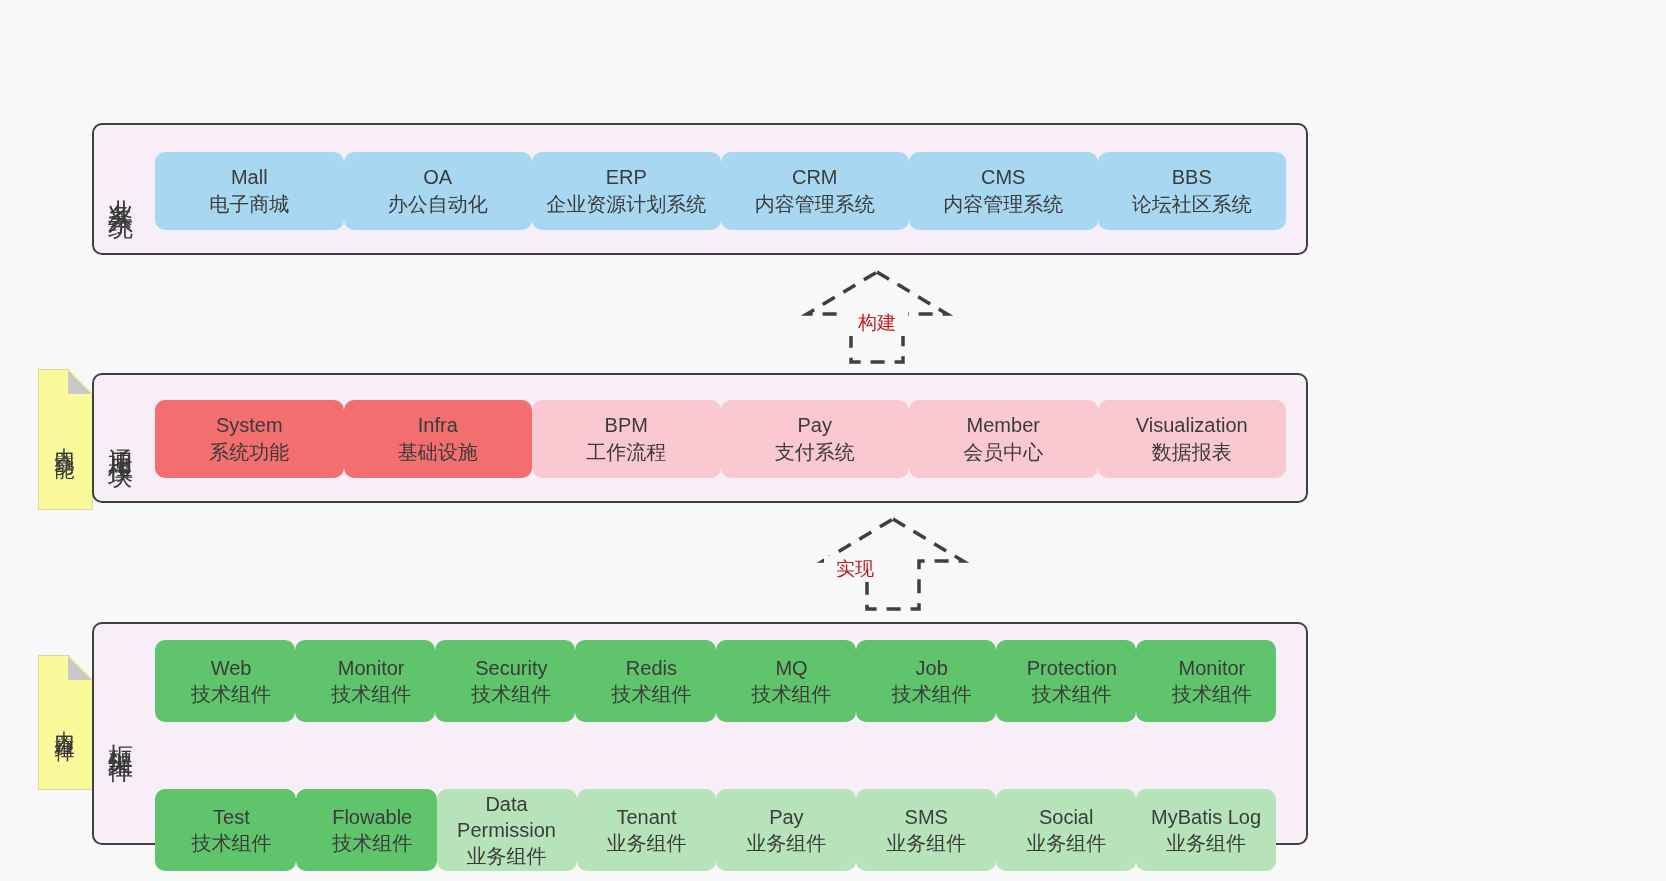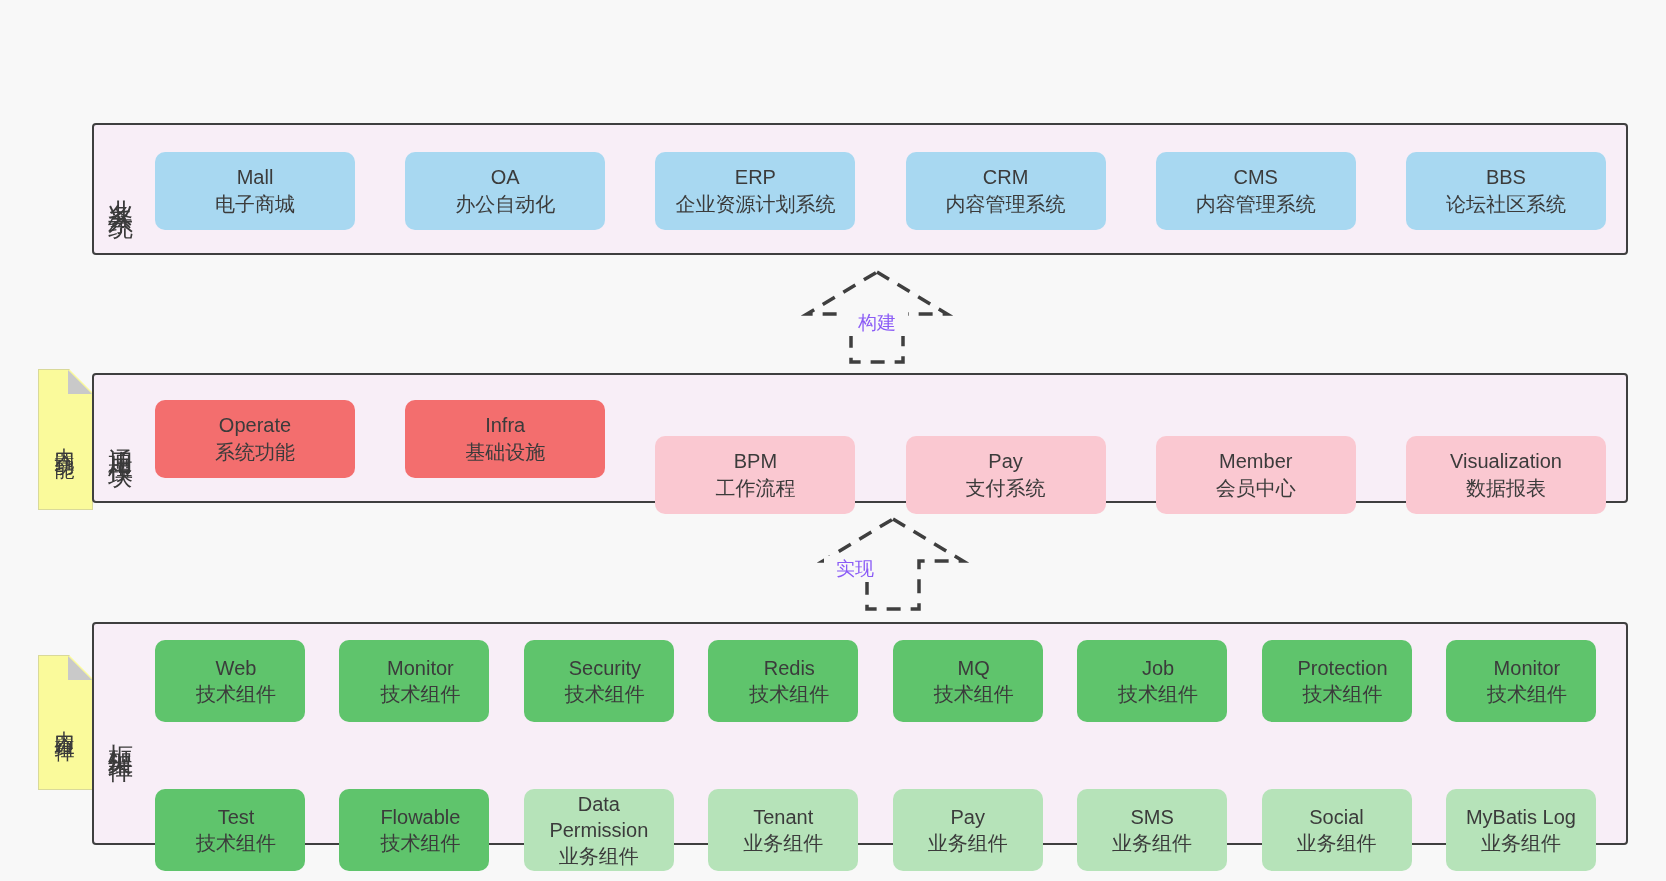--- a/index.html
+++ b/index.html
@@ -9,24 +9,24 @@
     font-family:"Liberation Sans", sans-serif;
     color:#3a3a3a;
     overflow:hidden;
     position:relative;
   }
   .canvas{position:absolute;inset:0;}
 
   
   .layer{
     position:absolute;
-    left:92px;width:1536px;
+    left:92px;width:1216px;
     background:#f8eef7;
     border:2px solid #3f3f3f;
-    border-radius:4px;
+    border-radius:10px;
     box-sizing:border-box;
     z-index:2;
   }
   .vlabel{
     position:absolute;
     left:11px;top:50%;
     transform:translateY(-50%);
     writing-mode:vertical-rl;
     text-orientation:upright;
     font-size:25px;
@@ -53,21 +53,21 @@
     font-size:20px;
     line-height:27px;
     color:#3b3b3b;
     box-sizing:border-box;
     padding:4px 8px;
   }
   .row6 .box{width:200px;height:78px;}
   .row8 .box{width:150px;height:82px;line-height:26px;}
   .blue{background:#a8d8f1;}
   .red{background:#f36e6e;}
-  .pink{background:#fac8d1;margin-top:36px;}
+  .pink{background:#fac8d1;}
   .green{background:#5fc46c;padding-left:20px;}
   .lightgreen{background:#b6e3b9;}
 
   
   .sticky{
     position:absolute;
     left:38px;width:55px;
     background:#fafa9b;
     border:1px solid #d9d99a;
     box-sizing:border-box;
@@ -93,21 +93,21 @@
     white-space:nowrap;
   }
 
   
   .arrow-svg{position:absolute;z-index:3;}
   .arrow-label{
     position:absolute;
     z-index:4;
     background:#f8f8f8;
     font-size:19px;
-    color:#8b5cf6;
+    color:#b91c1c;
     text-align:center;
     line-height:26px;
     height:26px;
   }
 </style>
 </head>
 <body>
 
 <div class="canvas">
 
@@ -147,21 +147,21 @@
   <div class="arrow-label" style="left:846px;top:310px;width:62px;">构建</div>
 
   <div class="sticky" style="top:369px;height:141px;">
     <span class="fold"></span>
     <span class="stext">内置功能</span>
   </div>
   <section class="layer" style="top:373px;height:130px;">
     <div class="vlabel">通用模块</div>
     <div class="row row6" style="top:25px;">
       <div class="box red">
-        <div>Operate</div>
+        <div>System</div>
         <div>系统功能</div>
       </div>
       <div class="box red">
         <div>Infra</div>
         <div>基础设施</div>
       </div>
       <div class="box pink">
         <div>BPM</div>
         <div>工作流程</div>
       </div>

